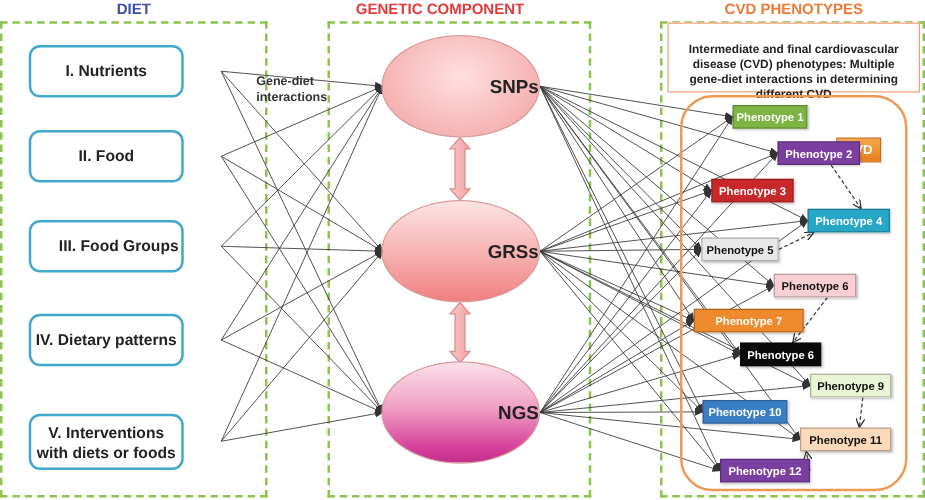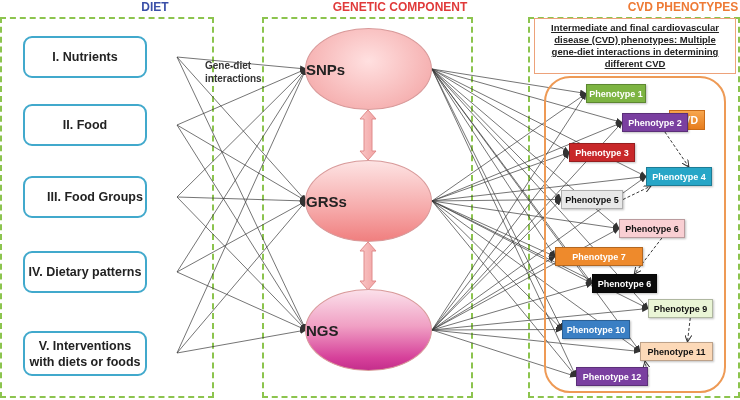--- a/index.html
+++ b/index.html
@@ -1,25 +1,25 @@
 <!DOCTYPE html>
 <html><head>
 <meta charset="utf-8">
 <style>
   html, body { margin:0; padding:0; background:#ffffff; }
   body { width:740px; height:400px; position:relative; overflow:hidden; font-family:"Liberation Sans", sans-serif; }
-  .section-title { position:absolute; top:0; font-weight:bold; font-size:12px; text-align:center; letter-spacing:0px;padding-left:48px; }
+  .section-title { position:absolute; top:0; font-weight:bold; font-size:12px; text-align:center; letter-spacing:0px; }
   .t-diet { left:0; width:214px; color:#3a4fa8; }
   .t-gen { left:262px; width:180px; color:#e03a3a; }
   .t-cvd { left:530px; width:210px; color:#ee7a35; }
   .dash-box { position:absolute; border:2px dashed #8cc44e; box-sizing:border-box; }
   .diet-item { position:absolute; left:23px; width:124px; height:42px; border:2px solid #41a9cc; border-radius:9px; background:#fff; box-sizing:border-box;
     display:flex; align-items:center; justify-content:center; text-align:center; font-weight:bold; font-size:12.5px; color:#222; line-height:16px; }
   .ellipse { position:absolute; left:305px; width:127px; height:82px; border-radius:50%; border:1px solid #d89a9a; box-sizing:border-box;
-    display:flex; align-items:center; justify-content:flex-start; font-weight:bold; font-size:15px; color:#222; }
+    display:flex; align-items:center; justify-content:flex-end; font-weight:bold; font-size:15px; color:#222; }
   .e-snp { top:28px; background:radial-gradient(ellipse at 50% 40%, #ffe0e0 0%, #f6b3b3 70%, #ee9b9b 100%); }
   .e-grs { top:160px; background:linear-gradient(#fde3e3 0%, #f6aaaa 60%, #f07f7f 100%); }
   .e-ngs { top:289px; background:linear-gradient(#fbe0ea 0%, #f0a0c4 45%, #d6409a 85%, #c42e8c 100%); }
   .info-box { position:absolute; left:534px; top:18px; width:202px; height:56px; border:1.5px solid #eda27a; box-sizing:border-box; background:#fff;
     text-align:center; font-weight:bold; font-size:9.5px; color:#222; line-height:12px; padding-top:3px; }
   .cvd-frame { position:absolute; left:544px; top:76px; width:182px; height:317px; border:2px solid #ee9a55; border-radius:26px; box-sizing:border-box; }
   .cvd-badge { position:absolute; left:669px; top:81px; width:36px; height:20px; background:linear-gradient(#f7a64e,#e77d1e); color:#fff; font-weight:bold;
     font-size:10.5px; display:flex; align-items:center; justify-content:center; border:1px solid #c96b18; box-sizing:border-box;margin-top:29px; }
   .pheno { position:absolute; height:19px; box-sizing:border-box; display:flex; align-items:center; justify-content:center; font-weight:bold; font-size:9px;
     border:1px solid rgba(0,0,0,0.25); box-shadow:1px 1px 2px rgba(0,0,0,0.25); white-space:nowrap; }
@@ -141,21 +141,21 @@
     <span>SNPs</span>
   </div>
 <div class="ellipse e-grs">
     <span>GRSs</span>
   </div>
 <div class="ellipse e-ngs">
     <span>NGS</span>
   </div>
 
 <div class="info-box">
-    <span style="display:block;width:178px;margin:0 auto;text-decoration:underline;">Intermediate and final cardiovascular disease (CVD) phenotypes: Multiple gene-diet interactions in determining different CVD</span>
+    <span style="display:block;width:178px;margin:12px auto;">Intermediate and final cardiovascular disease (CVD) phenotypes: Multiple gene-diet interactions in determining different CVD</span>
   </div>
 <div class="cvd-frame"></div>
 <div class="cvd-badge">CVD</div>
 
 <div id="pheno-layer">
     <div class="pheno" style="left: 586px; top: 84px; width: 60px; background: linear-gradient(rgb(125, 180, 66), rgb(125, 180, 66)); color: rgb(255, 255, 255);">
       <span>Phenotype 1</span>
     </div>
     <div class="pheno" style="left: 622px; top: 113px; width: 66px; background: linear-gradient(rgb(122, 63, 160), rgb(122, 63, 160)); color: rgb(255, 255, 255);">
       <span>Phenotype 2</span>

